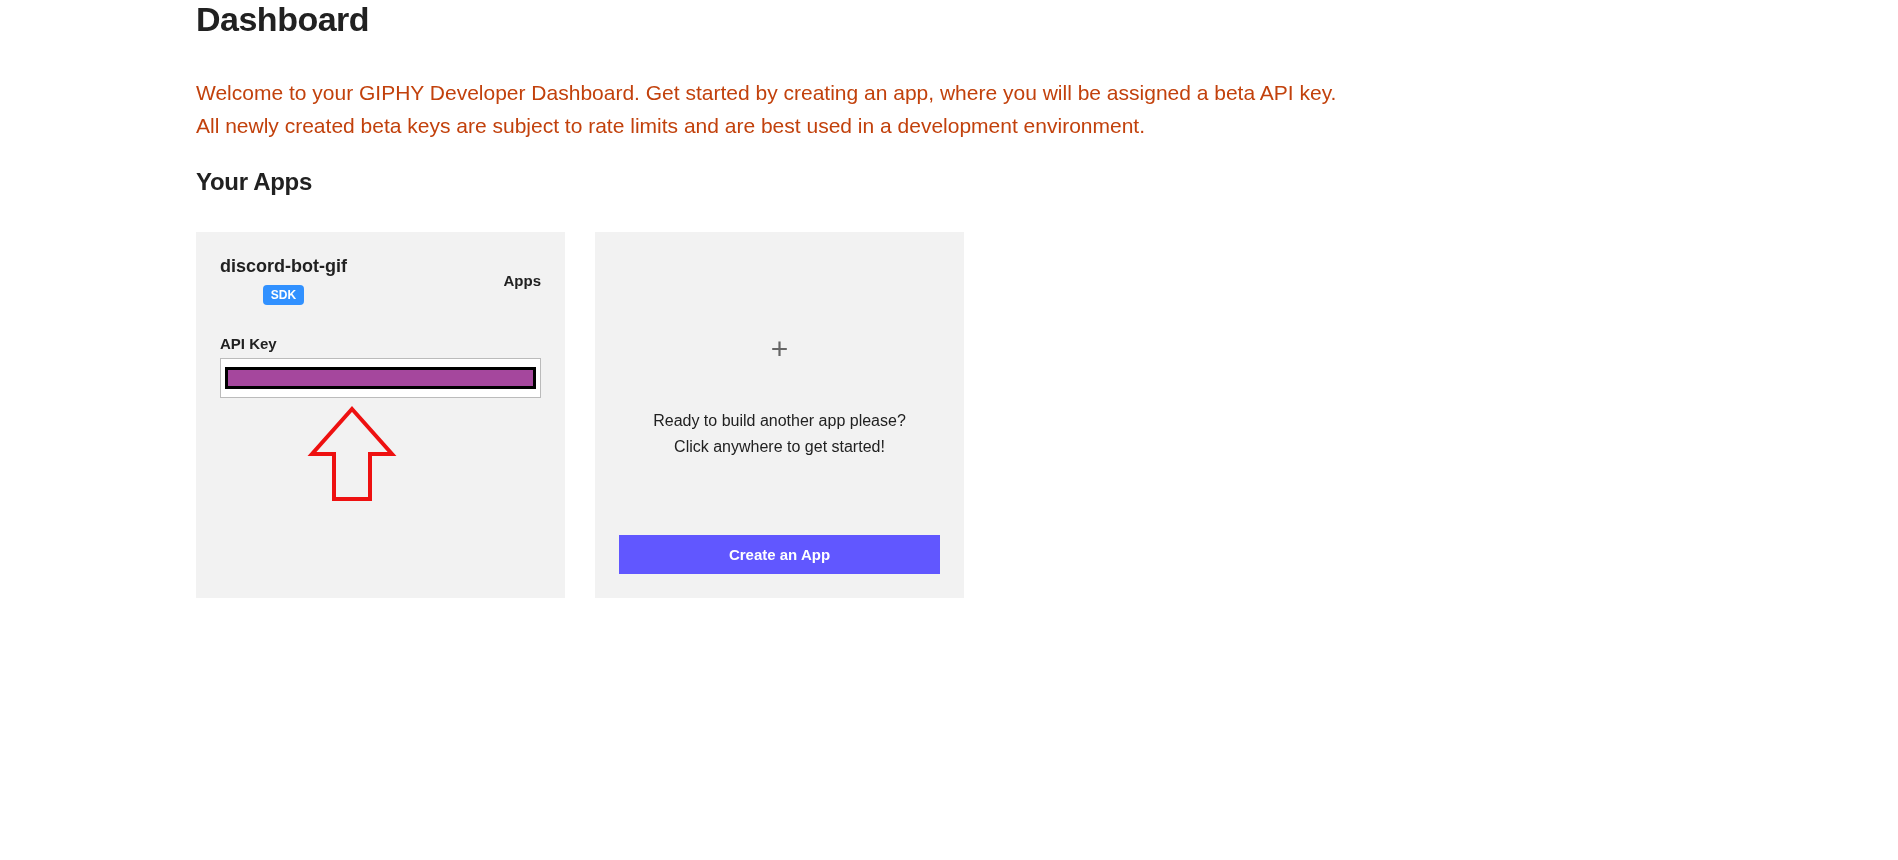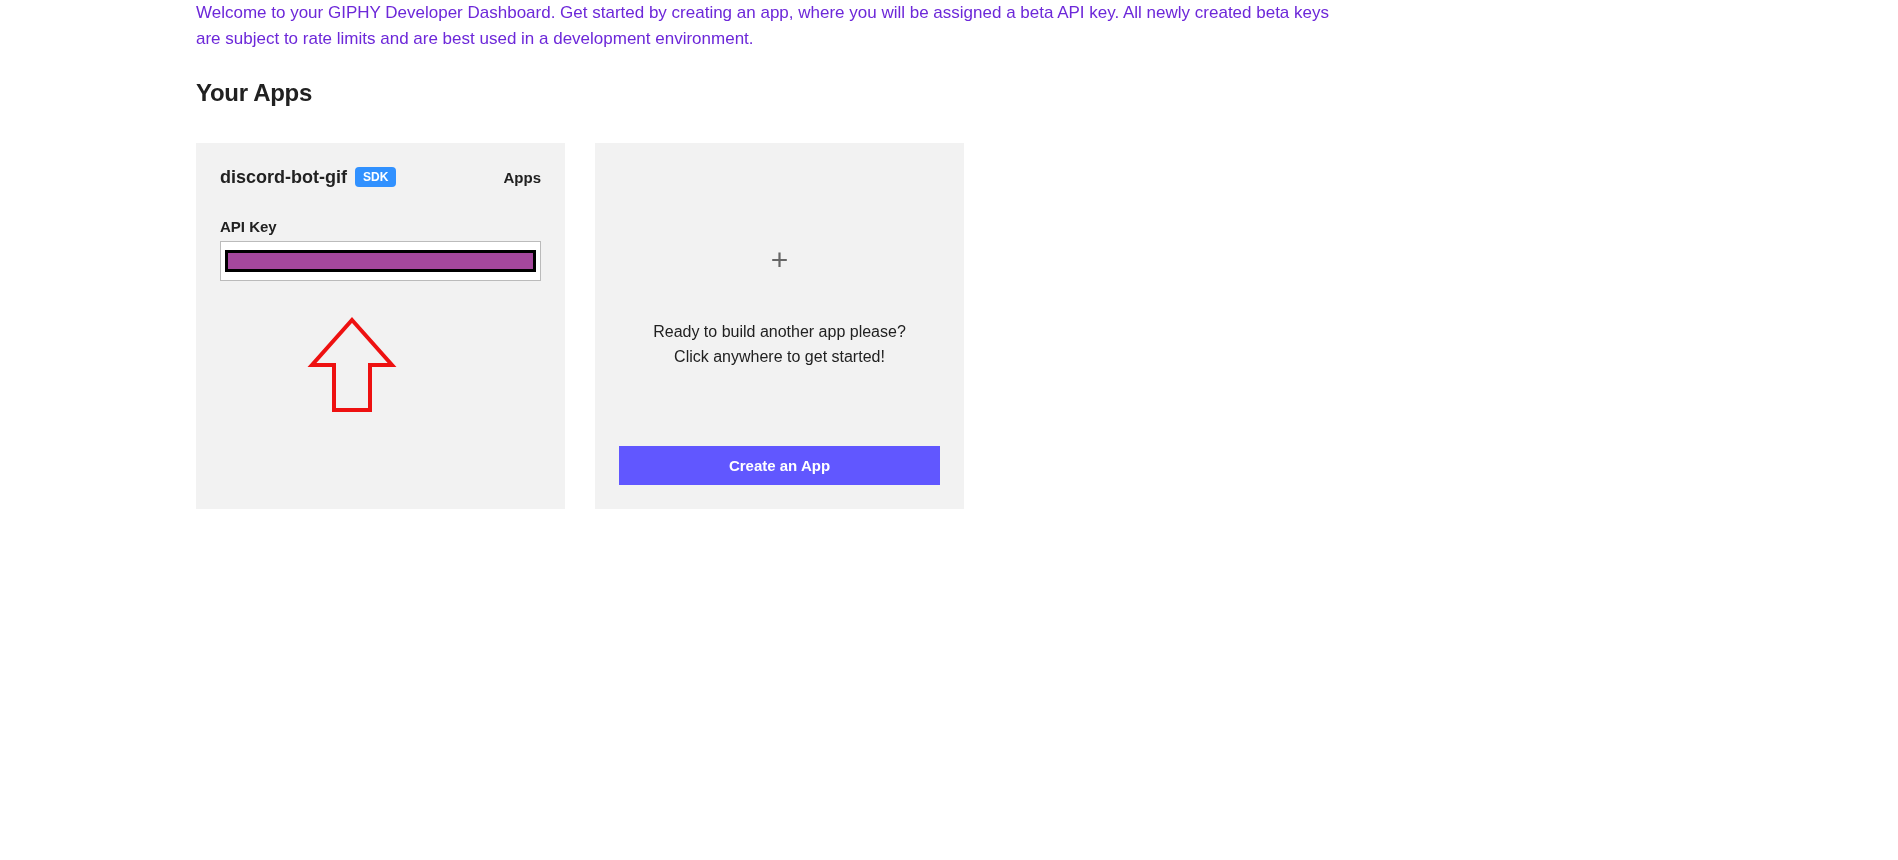--- a/index.html
+++ b/index.html
@@ -20,23 +20,23 @@
       margin-left: 196px;
     }
     .page-title {
       font-size: 34px;
       font-weight: 800;
       color: #212121;
       margin-bottom: 38px;
       letter-spacing: -0.5px;
     }
     .intro-text {
-      font-size: 17px;
+      font-size: 21px;
       line-height: 1.55;
-      color: #6d28d9;
+      color: #c2410c;
       margin-bottom: 26px;
       max-width: 1160px;
     }
     .section-title {
       font-size: 24px;
       font-weight: 800;
       color: #212121;
       margin-top: 26px;
       margin-bottom: 36px;
       letter-spacing: -0.3px;
@@ -57,20 +57,21 @@
     .app-header {
       display: flex;
       align-items: center;
       justify-content: space-between;
       margin-bottom: 30px;
     }
     .app-name-group {
       display: flex;
       align-items: center;
       gap: 8px;
+      flex-direction: column;
     }
     .app-name {
       font-size: 18px;
       font-weight: 700;
       color: #212121;
     }
     .sdk-badge {
       background: #3191ff;
       color: #fff;
       font-size: 12px;
@@ -151,20 +152,21 @@
       line-height: 1.6;
     }
     .create-card .card-footer {
       width: 100%;
     }
   </style>
 </head>
 <body>
 
 <div class="container">
+  <h1 class="page-title">Dashboard</h1>
 
   <p class="intro-text">Welcome to your GIPHY Developer Dashboard. Get started by creating an app, where you will be assigned a beta API key. All newly created beta keys are subject to rate limits and are best used in a development environment.</p>
 
   <h2 class="section-title">Your Apps</h2>
 
   <div class="apps-grid">
 
     <div class="app-card">
       <div class="app-header">
         <div class="app-name-group">

